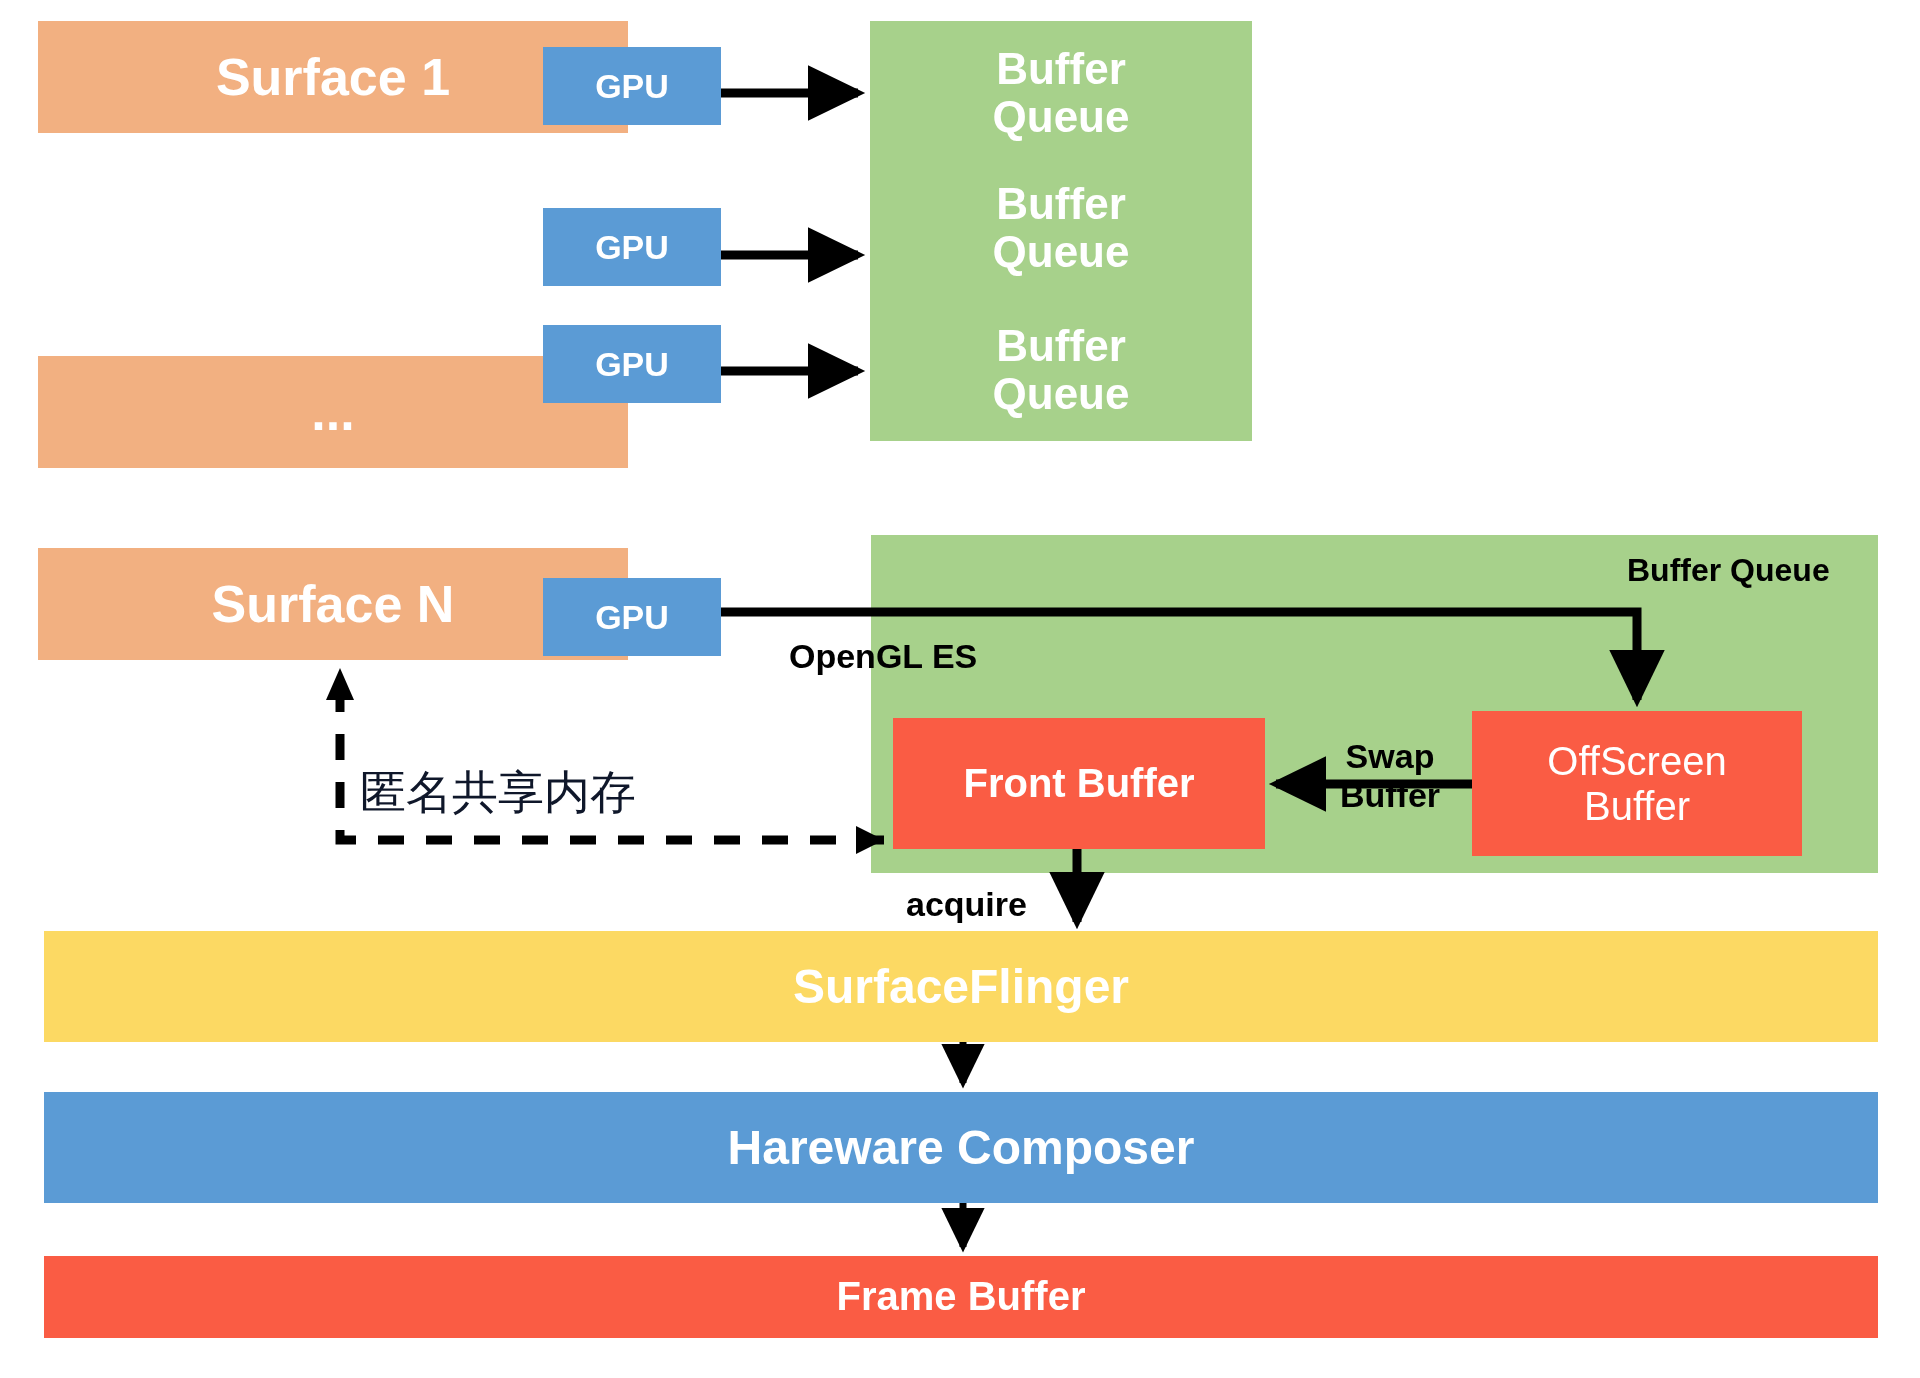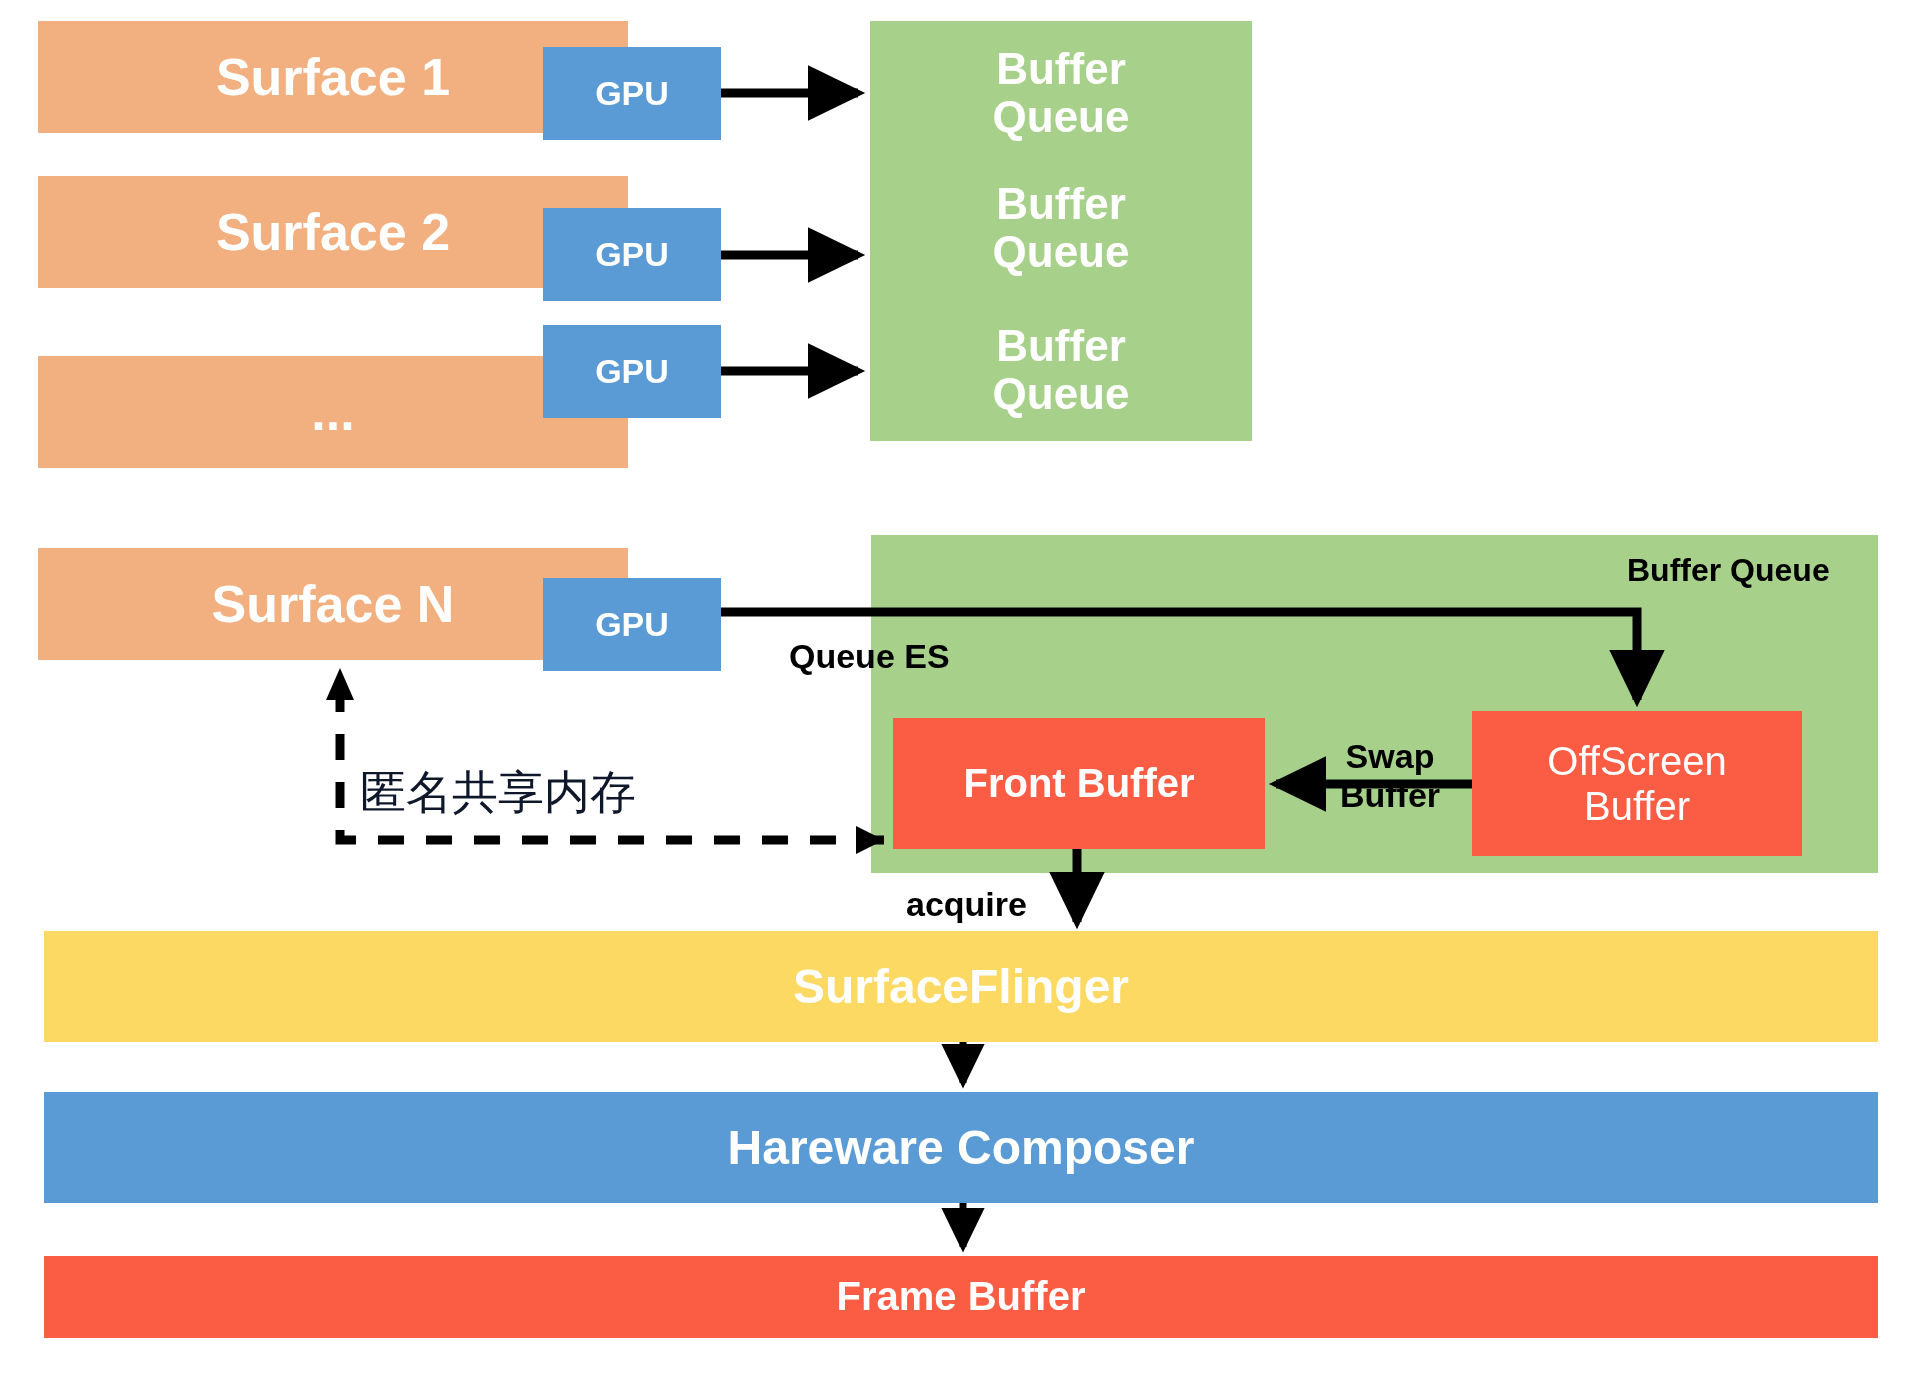--- a/index.html
+++ b/index.html
@@ -34,21 +34,21 @@
     font-size: 52px;
     left: 38px;
     width: 590px;
     height: 112px;
   }
   .gpu {
     background: #5B9BD5;
     font-size: 34px;
     left: 543px;
     width: 178px;
-    height: 93px;
+    height: 78px;
     z-index: 5;
   }
   .bq-small {
     background: #A7D18B;
     font-size: 44px;
     left: 870px;
     width: 382px;
     height: 143px;
     flex-direction: column;
   }
@@ -145,23 +145,20 @@
     <span>Surface 1</span>
   </div>
   <div class="box gpu" style="top:47px">
     <span>GPU</span>
   </div>
   <div class="box bq-small" style="top:21px">
     <span>Buffer
 Queue</span>
   </div>
 
-  <div class="box surface" style="top:176px">
-    <span>Surface 2</span>
-  </div>
   <div class="box gpu" style="top:208px">
     <span>GPU</span>
   </div>
   <div class="box bq-small" style="top:156px">
     <span>Buffer
 Queue</span>
   </div>
 
   <div class="box surface" style="top:356px">
     <span>...</span>
@@ -190,21 +187,21 @@
   </div>
 
   <div class="box redbuf offscreen-buffer">
     <span>OffScreen
 Buffer</span>
   </div>
 
   <div class="lbl lbl-swap">Swap
 Buffer</div>
 
-  <div class="lbl lbl-opengl">Queue ES</div>
+  <div class="lbl lbl-opengl">OpenGL ES</div>
   <div class="lbl lbl-acquire">acquire</div>
   <div class="lbl-cjk">匿名共享内存</div>
 
   <div class="box bar bar-surfaceflinger">
     <span>SurfaceFlinger</span>
   </div>
   <div class="box bar bar-hwc">
     <span>Hareware Composer</span>
   </div>
   <div class="box bar bar-framebuffer">

